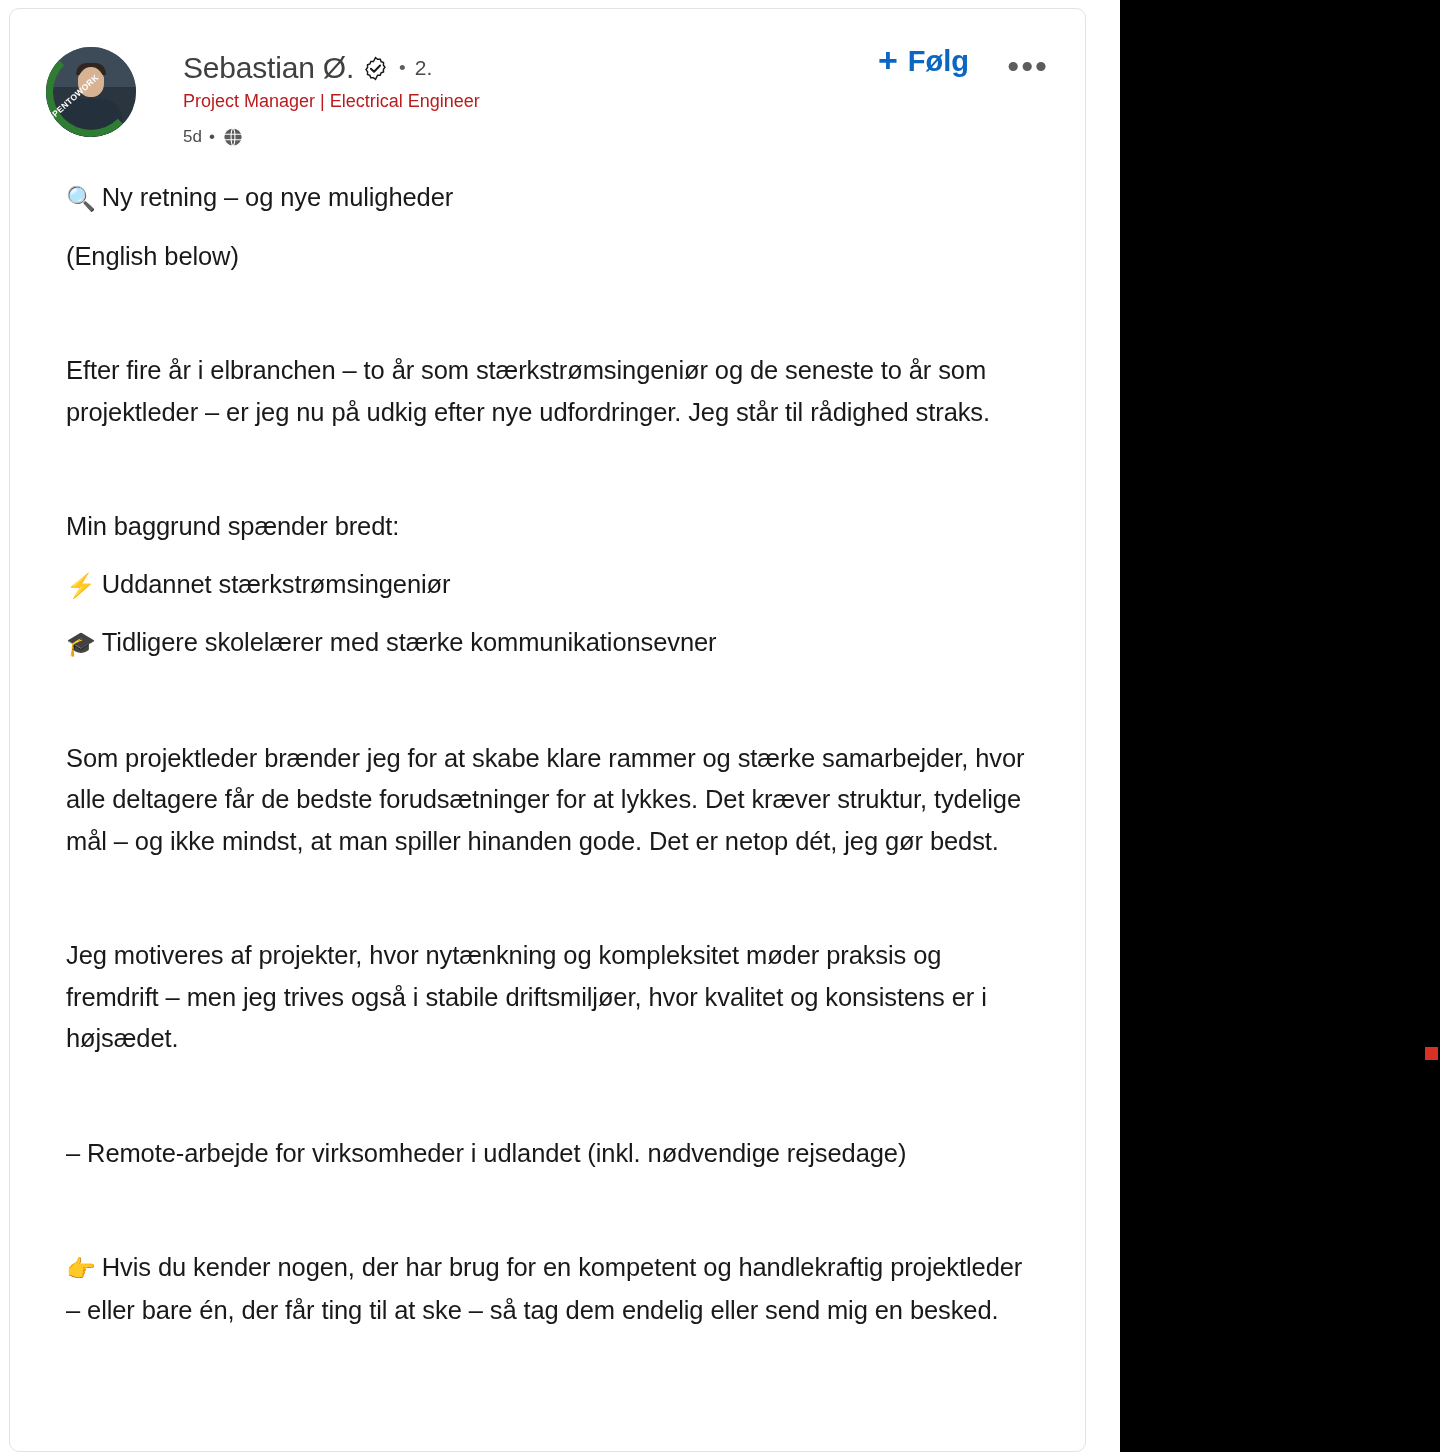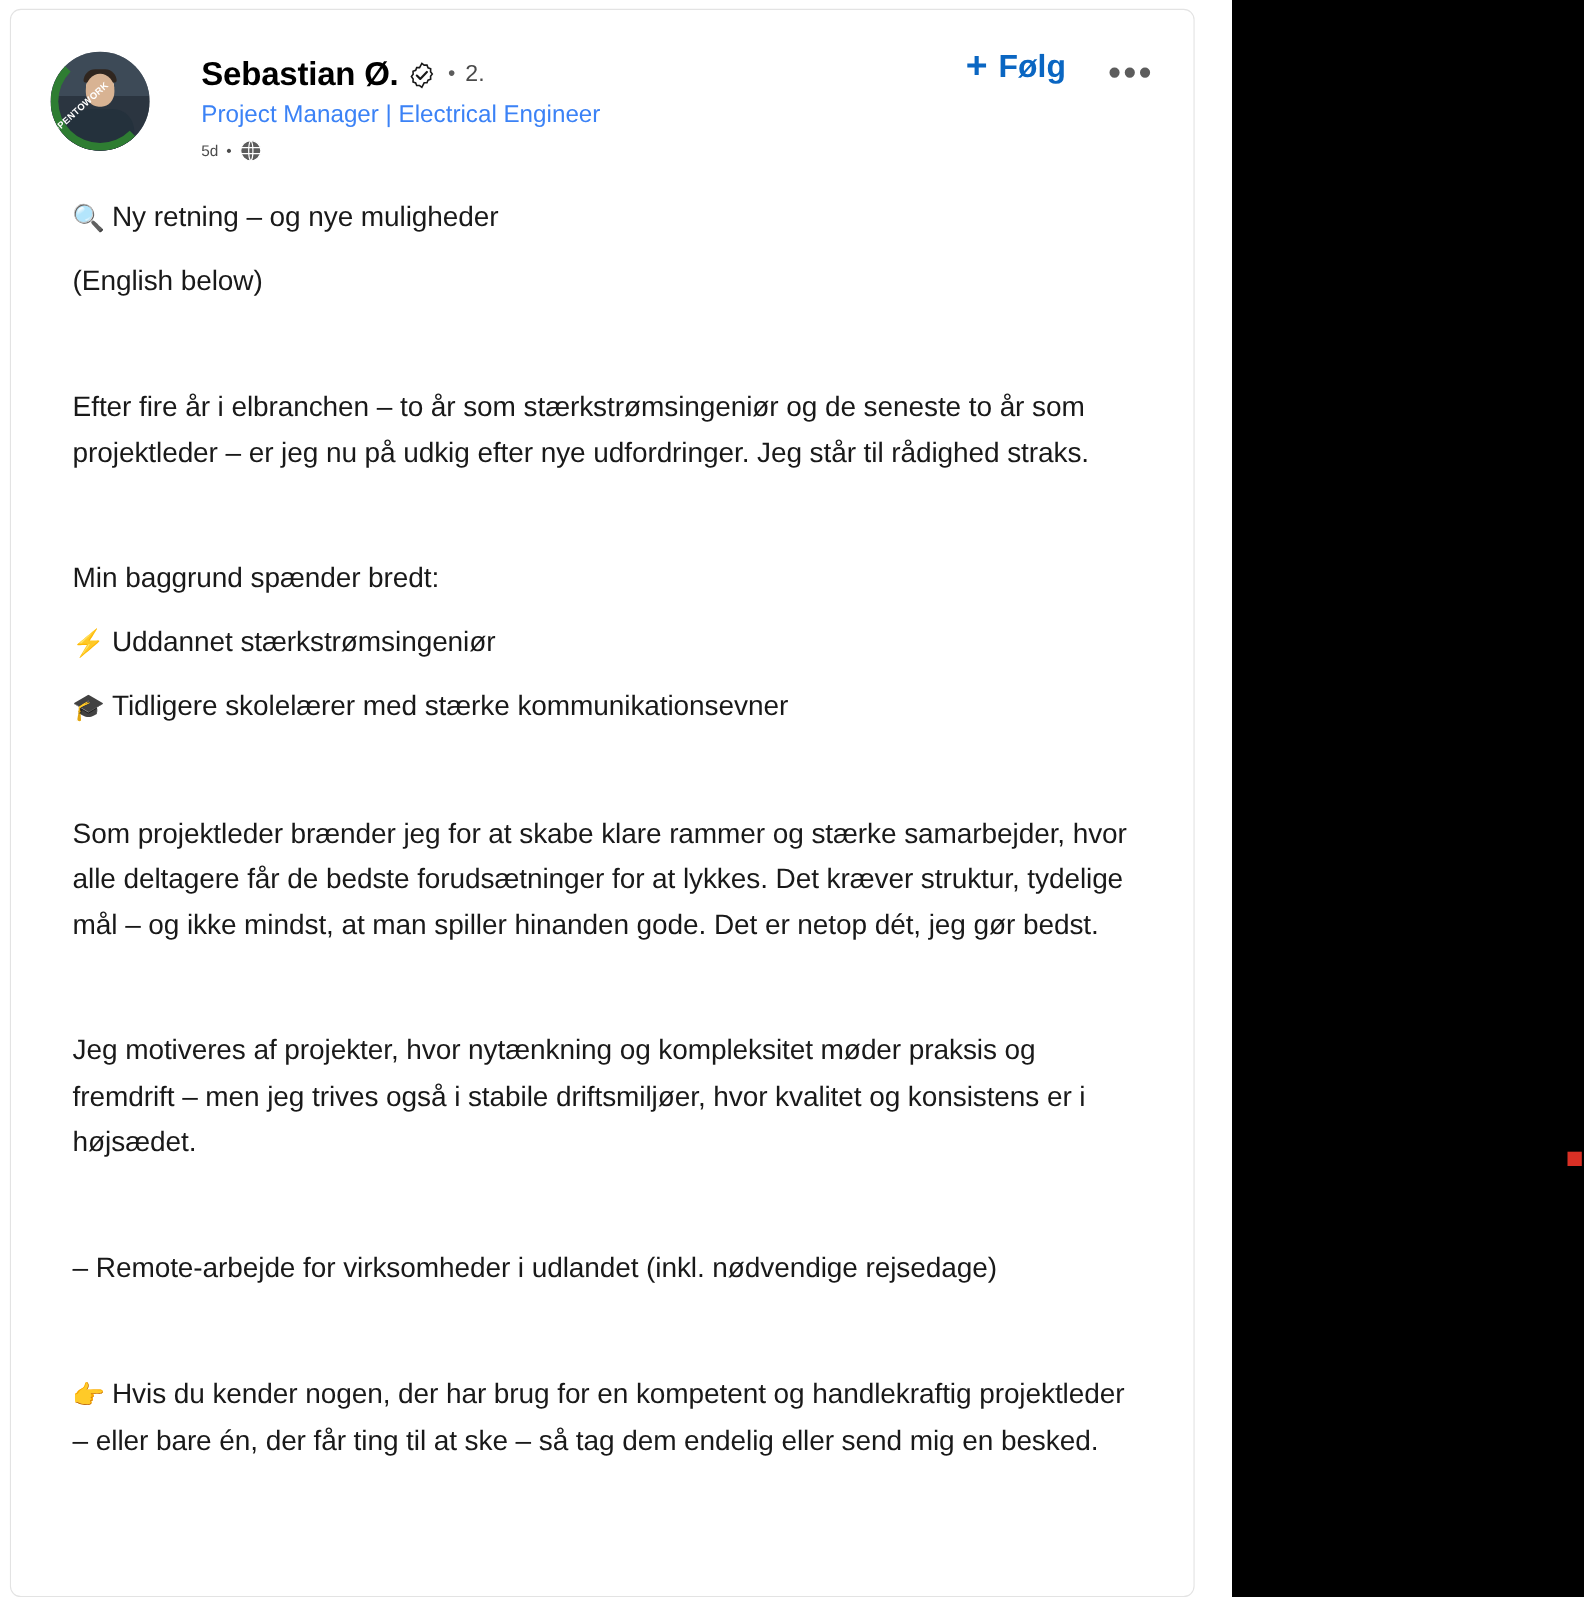--- a/index.html
+++ b/index.html
@@ -112,54 +112,54 @@
   .name-row {
     position: absolute;
     left: 173px;
     top: 42px;
     display: flex;
     align-items: center;
     gap: 9px;
   }
   .author-name {
     font-size: 30px;
-    font-weight: bold;
-    color: #000000;
+    font-weight: normal;
+    color: #404040;
     letter-spacing: -.2px;
   }
   .verified {
     width: 25px;
     height: 25px;
     display: inline-block;
   }
   .dot-sep {
     color: #5c5c5c;
     font-size: 19px;
     margin-left: 2px;
   }
   .degree {
     color: #4a4a4a;
     font-size: 21px;
   }
   .headline {
     position: absolute;
     left: 173px;
     top: 82px;
-    font-size: 22px;
-    color: #3b82f6;
+    font-size: 18px;
+    color: #b91c1c;
     white-space: nowrap;
   }
   .meta {
     position: absolute;
     left: 173px;
     top: 117px;
     display: flex;
     align-items: center;
     gap: 7px;
-    font-size: 14px;
+    font-size: 17px;
     color: #4c4c4c;
   }
   .globe-icon {
     width: 22px;
     height: 22px;
     display: inline-block;
     vertical-align: -4px;
   }
   .follow-btn {
     position: absolute;

